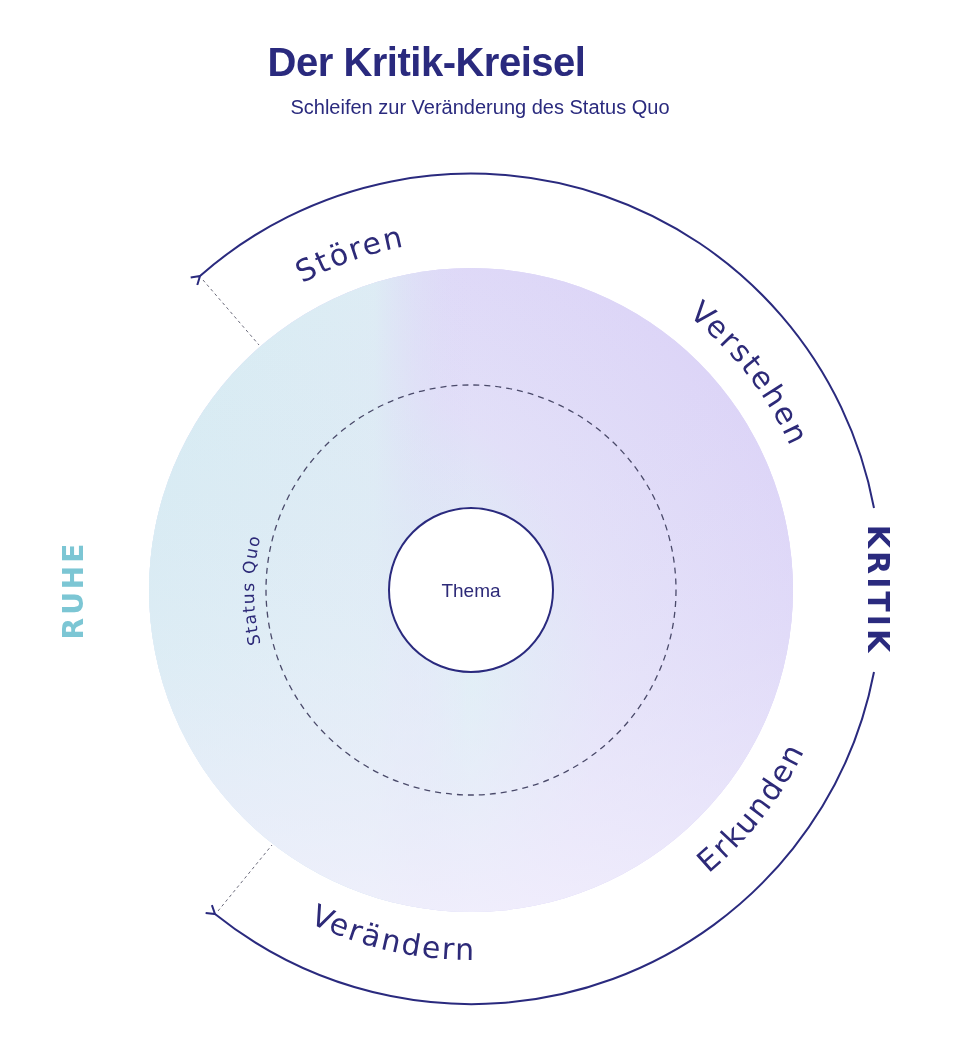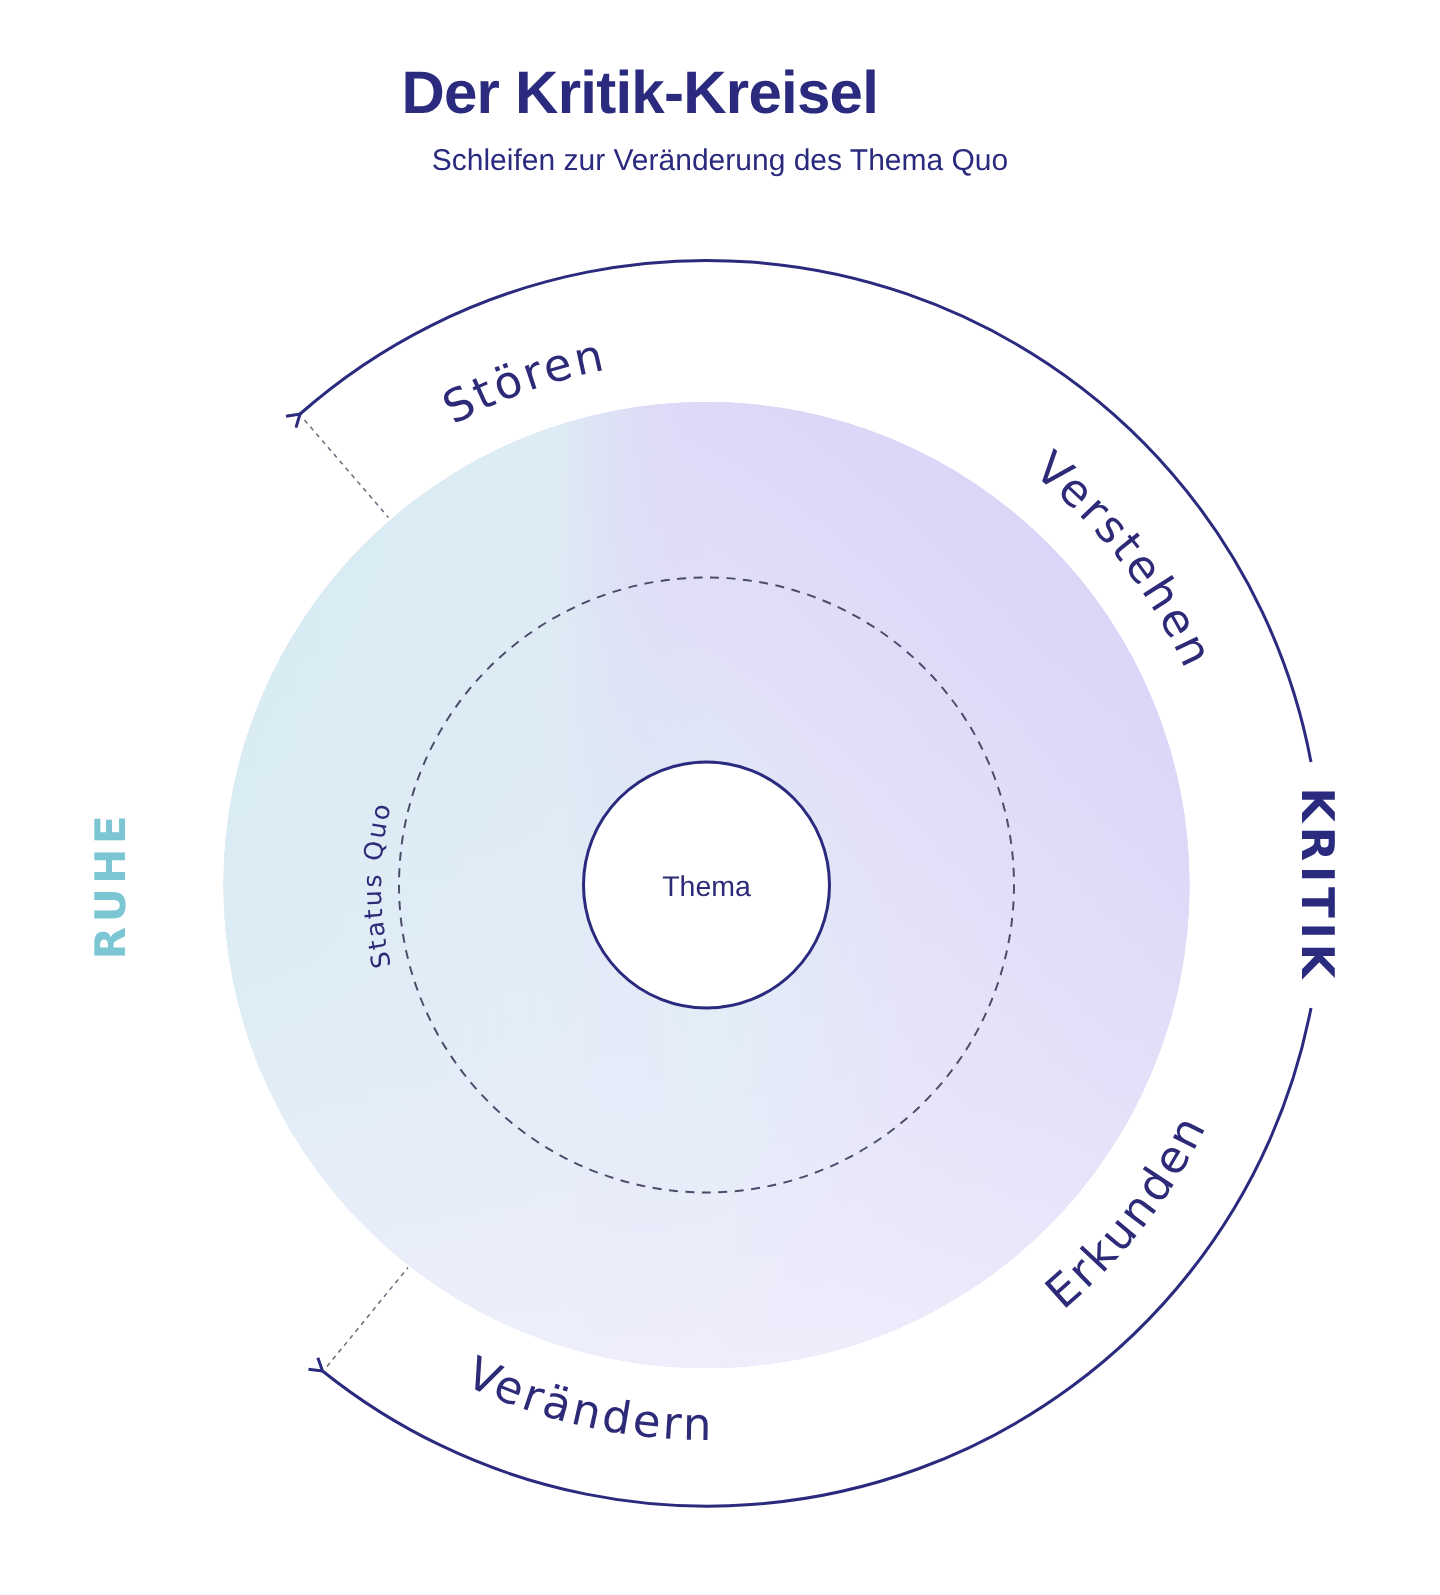--- a/index.html
+++ b/index.html
@@ -10,21 +10,21 @@
   .arc-label { font-family:"DejaVu Sans", sans-serif; fill:#2d2a78; font-size:30px; letter-spacing:2px; }
   .sq-label { font-family:"DejaVu Sans", sans-serif; fill:#2d2a78; font-size:17px; letter-spacing:1.5px; }
   .center-label { font-family:"Liberation Sans", sans-serif; fill:#2d2a78; font-size:19px; }
   .kritik { font-family:"DejaVu Sans", sans-serif; font-weight:bold; fill:#2a2a7e; font-size:30px; letter-spacing:3px; }
   .ruhe { font-family:"DejaVu Sans", sans-serif; font-weight:bold; fill:#7cc6d4; font-size:28px; letter-spacing:3px; }
 </style>
 </head>
 <body>
 
 <div class="title">Der Kritik-Kreisel</div>
-<div class="subtitle">Schleifen zur Veränderung des Thema Quo</div>
+<div class="subtitle">Schleifen zur Veränderung des Status Quo</div>
 
 <svg class="diagram" width="960" height="1063" viewBox="0 0 960 1063">
   <defs>
     <radialGradient id="discGrad" cx="0.2" cy="0.65" r="0.85">
       <stop offset="0" stop-color="#f2fcfd"></stop>
       <stop offset="0.35" stop-color="#dcf1f4"></stop>
       <stop offset="0.6" stop-color="#e2e0f8"></stop>
       <stop offset="1" stop-color="#dcd4f7"></stop>
     </radialGradient>
     <linearGradient id="discGrad2" x1="0" y1="0" x2="1" y2="0">

